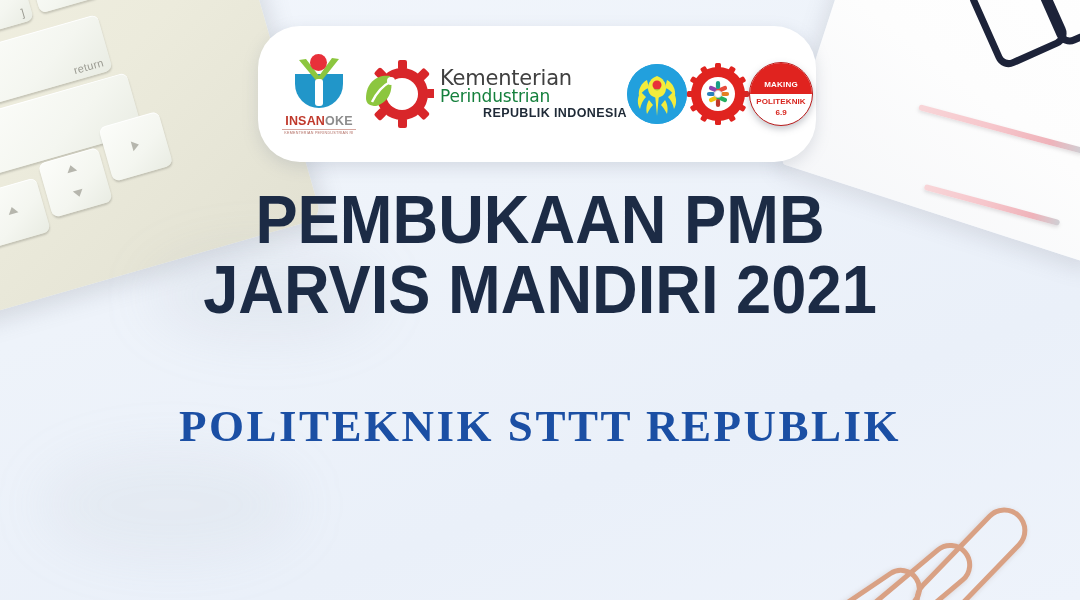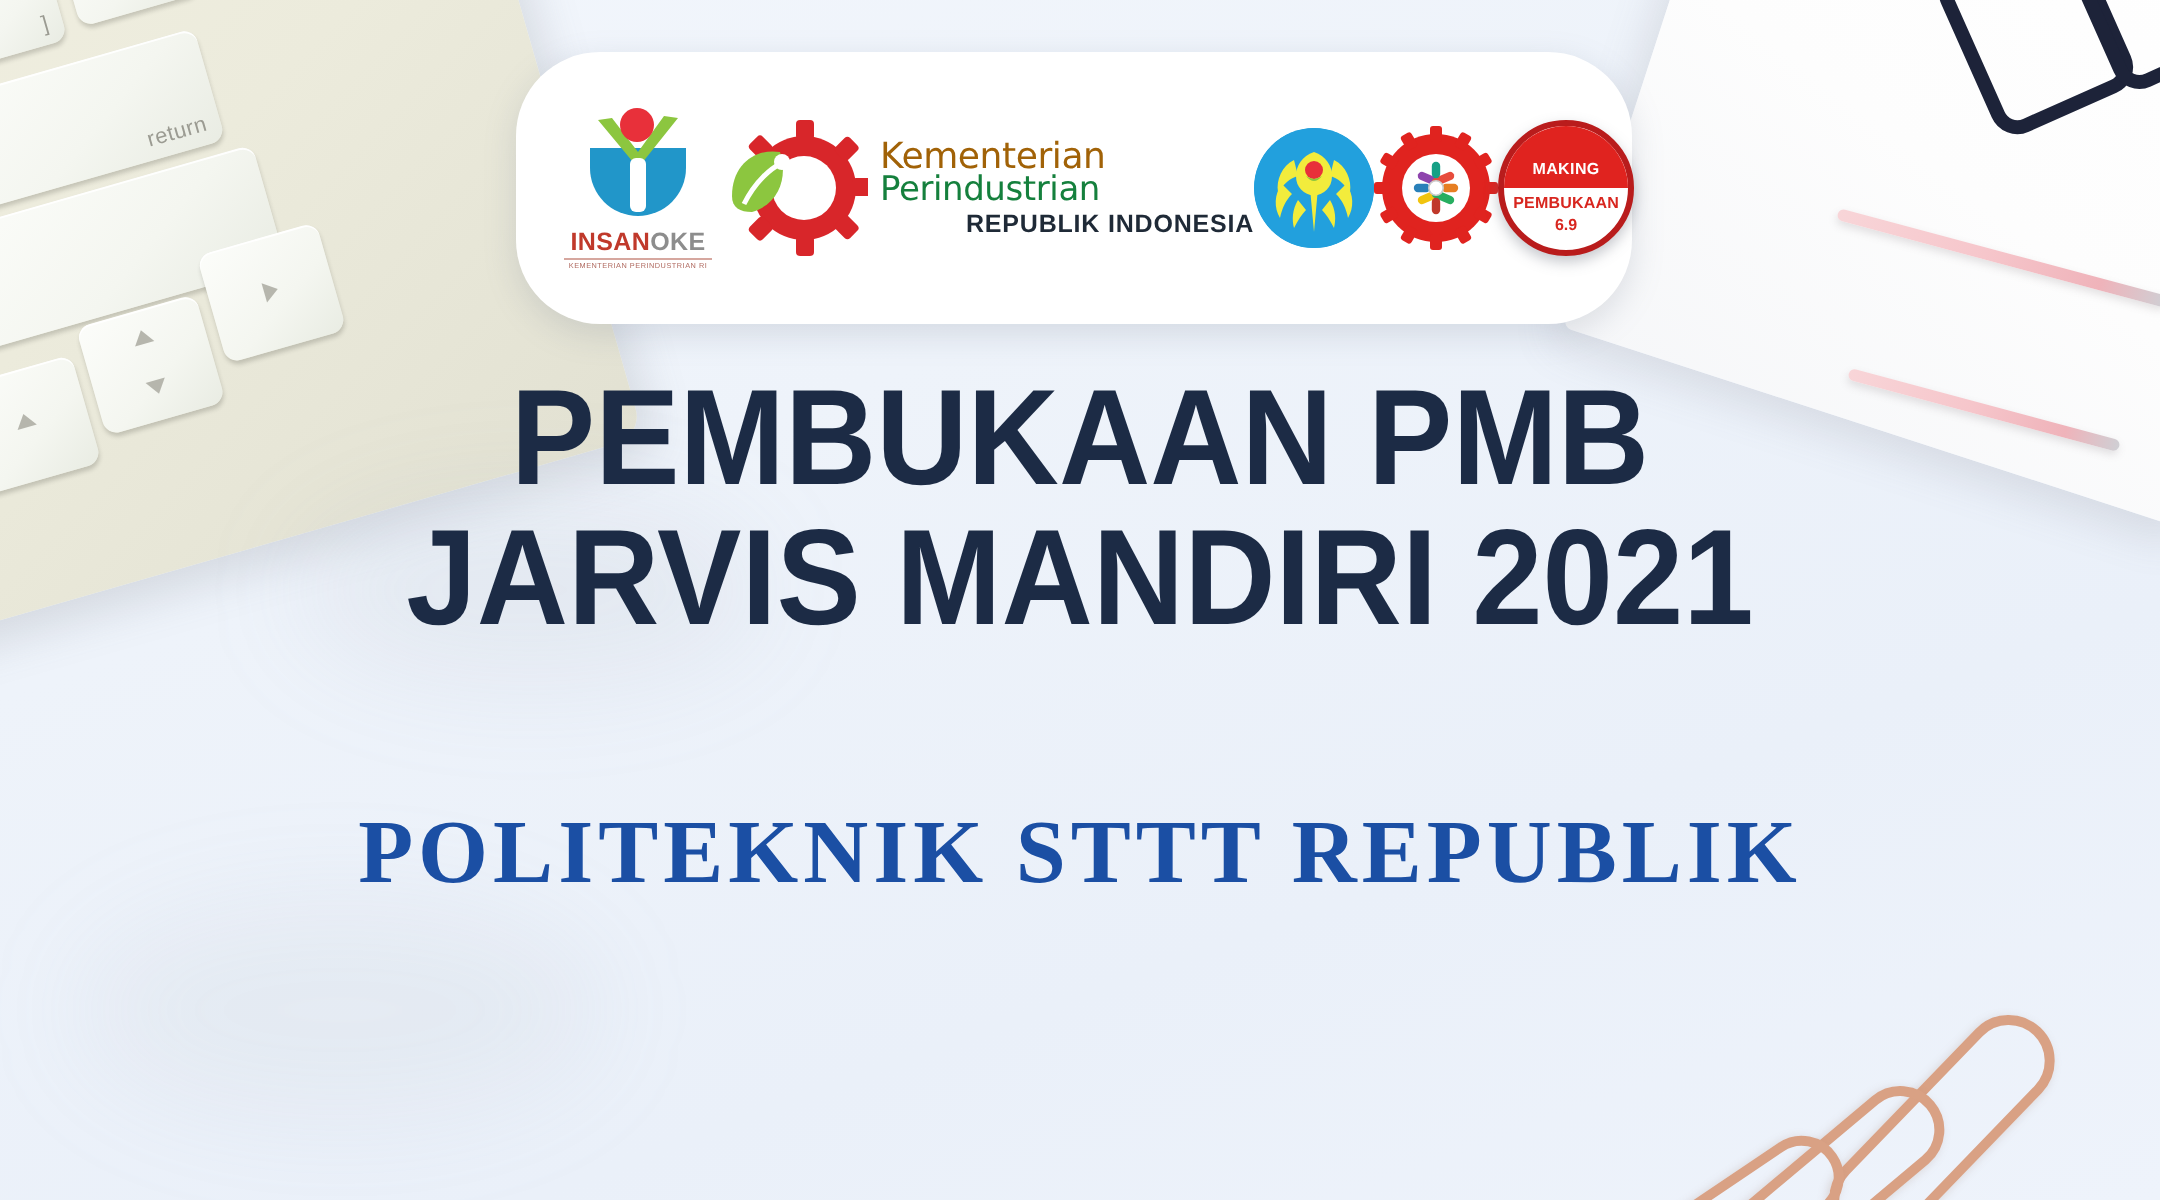--- a/index.html
+++ b/index.html
@@ -148,21 +148,21 @@
     font-size: 3.6px; color: #b06a60; letter-spacing: .25px; margin-top: 2px;
     line-height: 1; white-space: nowrap; transform: scaleX(1.02);
   }
   .insanoke .rule { height: 1px; background: #d6a79f; margin: 1.5px 6px; }
 
   
   .kemenperin { display: flex; align-items: center; gap: 6px; }
   .kemenperin .gearmark { position: relative; width: 72px; height: 72px; }
   .kemenperin .txt { line-height: 1; }
   .kemenperin .t1 {
-    font-size: 18px; color: #a16207; letter-spacing: -0.2px;
+    font-size: 21px; color: #404040; letter-spacing: -0.2px;
     font-family: "DejaVu Sans", sans-serif;
   }
   .kemenperin .t2 {
     font-size: 17px; color: #15803d; letter-spacing: -0.2px;
     font-family: "DejaVu Sans", sans-serif; margin-top: -1px;
   }
   .kemenperin .t3 {
     font-size: 12.5px; font-weight: bold; color: #1f2a37; letter-spacing: .4px;
     margin-top: 2px;
     margin-left: 43px;
@@ -173,21 +173,21 @@
     width: 60px; height: 60px; border-radius: 50%;
     background: #22a0dd; position: relative; overflow: hidden;
   }
   
   .redgear { width: 62px; height: 62px; position: relative; }
   
   .making {
     width: 62px; height: 62px; border-radius: 50%;
     background: #ffffff; position: relative; overflow: hidden;
     box-shadow: 0 3px 7px rgba(90,95,110,0.35);
-    border: 3px solid #b91c1c;
+    border: 1px solid #b91c1c;
   }
   .making .tophalf {
     position: absolute; left: 0; top: 0; width: 100%; height: 50%;
     background: #e0231f;
   }
   .making .l1 {
     position: absolute; left: 0; top: 27%; width: 100%; text-align: center;
     font-size: 8px; color: #fff; font-weight: bold; letter-spacing: .2px;
   }
   .making .l2 {
@@ -378,21 +378,21 @@
           <path d="M31 20 L31 24" stroke="#16a085"></path>
           <path d="M31 38 L31 42" stroke="#c0392b"></path>
         </g>
         <circle cx="31" cy="31" r="3.6" fill="#ffffff" stroke="#cccccc" stroke-width="0.8"></circle>
       </svg>
     </div>
 
     <div class="logo making">
       <div class="tophalf"></div>
       <div class="l1">MAKING</div>
-      <div class="l2">PEMBUKAAN</div>
+      <div class="l2">POLITEKNIK</div>
       <div class="l3">6.9</div>
     </div>
   </div>
 
   <div id="headline">
     <div class="head-line">PEMBUKAAN PMB</div>
     <div class="head-line">JARVIS MANDIRI 2021</div>
   </div>
 
   <div id="subtitle">POLITEKNIK STTT REPUBLIK</div>

